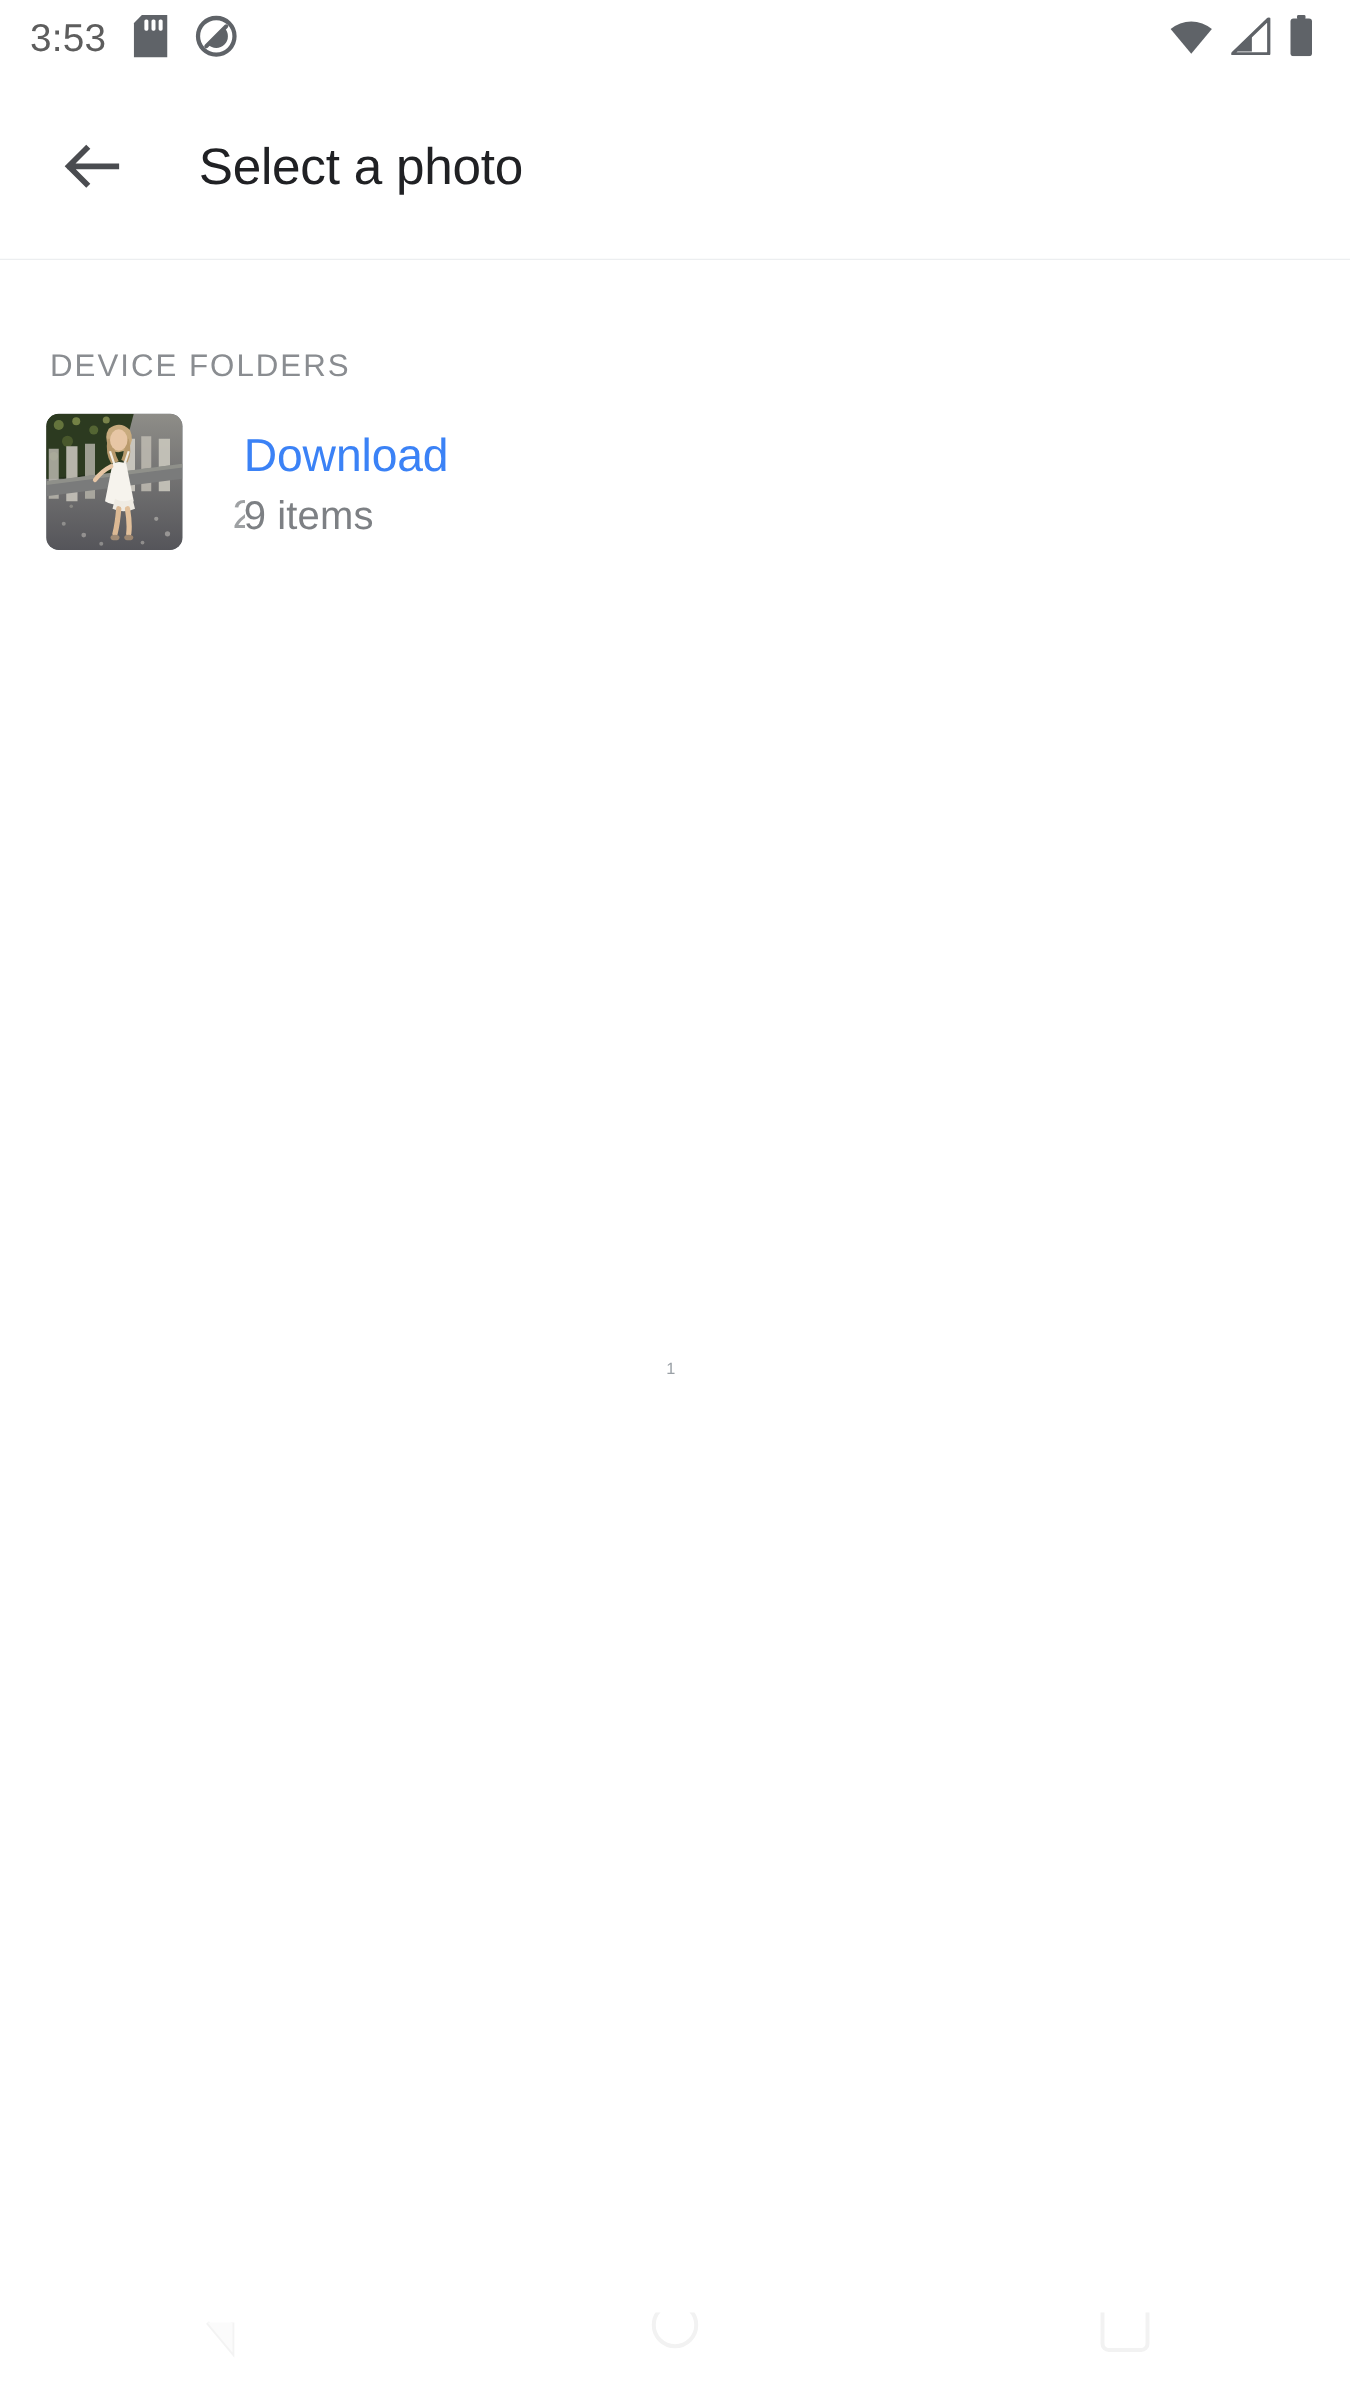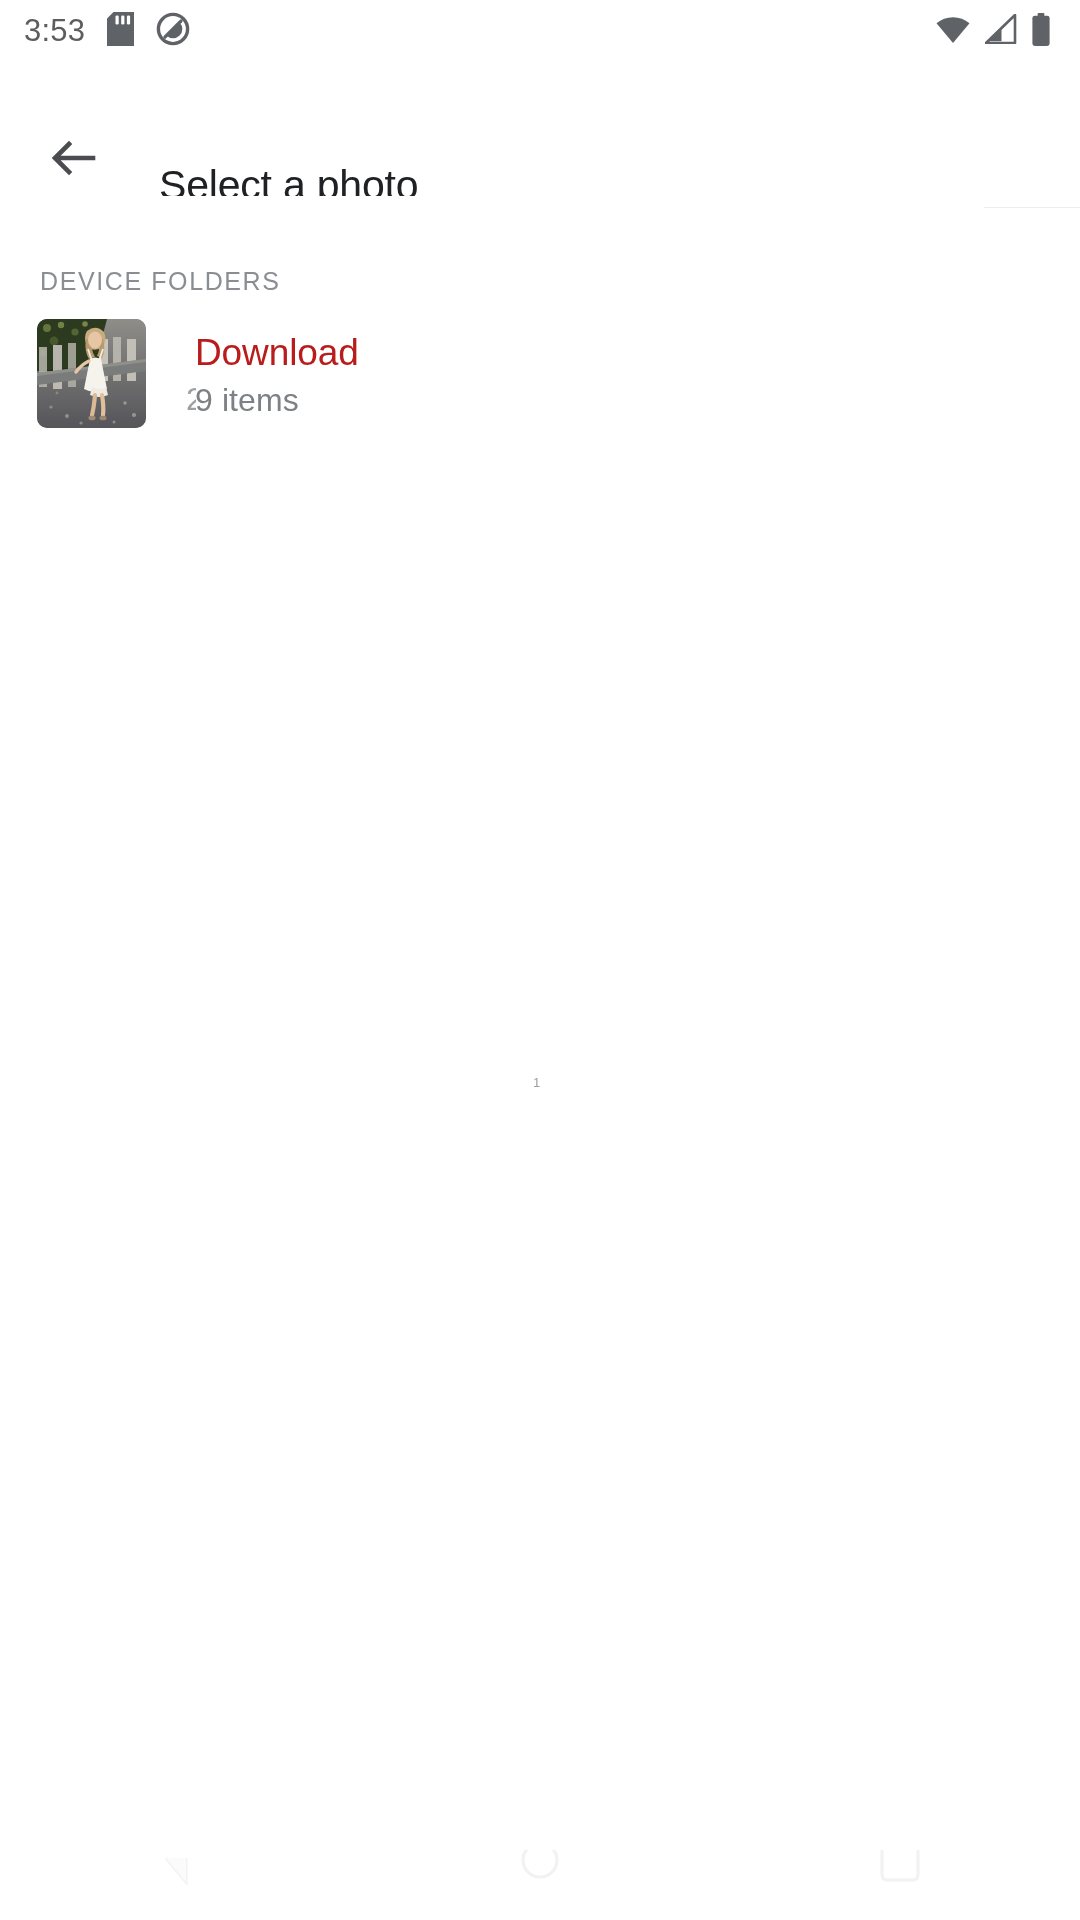--- a/index.html
+++ b/index.html
@@ -32,21 +32,21 @@
     font-size:31px; font-weight:400; color:#5d5d5d;
     letter-spacing:0.2px; line-height:1;
     position:relative; top:-1px;
   }
   .sb-icon { display:block; }
 
   
   #app-bar {
     position:absolute; top:62px; left:0;
     width:1080px; height:146px;
-    display:flex; align-items:flex-end;
+    display:flex; align-items:center;
     background:#ffffff;
   }
   #back-button {
     width:96px; height:96px; margin-left:25px;
     display:flex; align-items:center; justify-content:center;
     border-radius:50%;
     flex:0 0 auto;
   }
   #app-bar-title {
     font-size:41px; font-weight:400; color:#202124;
@@ -56,21 +56,21 @@
     position:relative; top:-2px;
   }
   #app-bar-divider {
     position:absolute; top:207px; left:0;
     width:1080px; height:1px;
     background:#eceef0;
   }
 
   
   #content {
-    position:absolute; top:196px; left:0;
+    position:absolute; top:208px; left:0;
     width:984px; height:1712px;
     background:#ffffff;
   }
   #section-header {
     position:absolute; top:73px; left:40px;
     font-size:25px; font-weight:500;
     color:#8a8d91;
     letter-spacing:1.6px;
     line-height:1;
   }
@@ -93,21 +93,21 @@
   }
   .folder-thumb svg { display:block; width:109px; height:109px; }
   .folder-text {
     margin-left:49px;
     display:flex; flex-direction:column;
     justify-content:center;
     gap:13px;
     position:relative; top:1px;
   }
   .folder-title {
-    font-size:37px; font-weight:400; color:#b91c1c;
+    font-size:37px; font-weight:400; color:#3b82f6;
     line-height:1; letter-spacing:-0.1px;
   }
   .folder-subtitle {
     font-size:32px; font-weight:400; color:#7d8084;
     line-height:1; letter-spacing:0.1px;
     position:relative;
   }
   
   .glyph-artifact {
     position:absolute;

